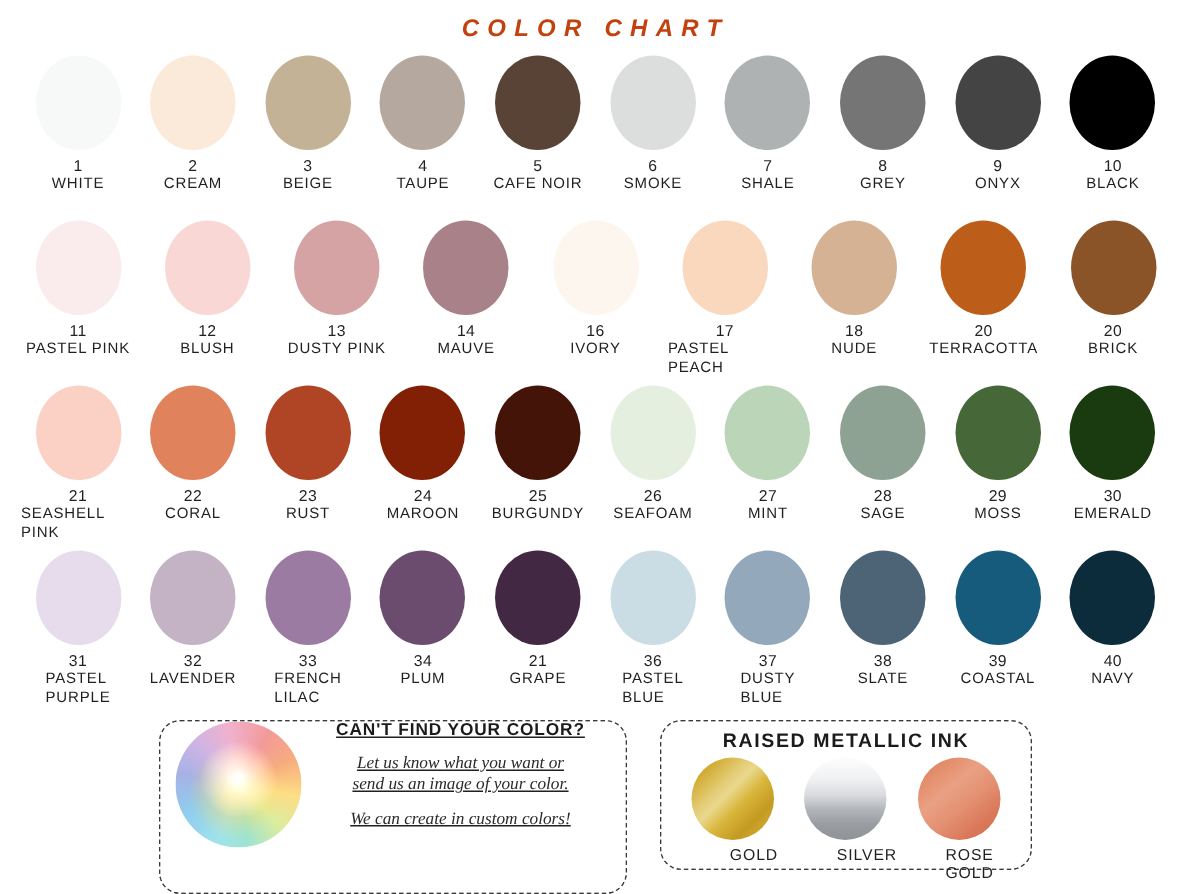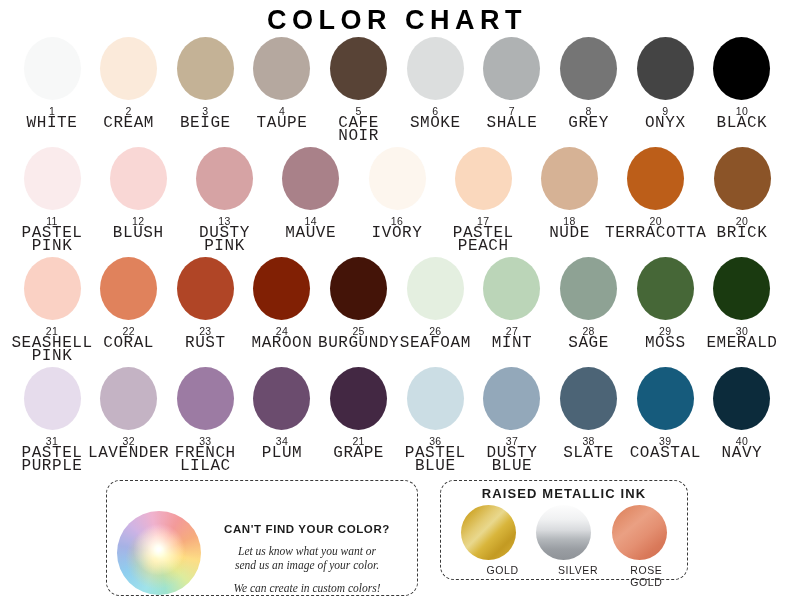--- a/index.html
+++ b/index.html
@@ -12,28 +12,29 @@
     background: #ffffff;
     font-family: "Liberation Sans", sans-serif;
     color: #231f20;
     overflow: hidden;
     position: relative;
   }
 
   
   #chart-title {
     text-align: center;
-    font-size: 27px;
+    font-size: 16px;
     font-weight: bold;
     letter-spacing: 5.5px;
-    color: #000000;
+    color: #c2410c;
     padding-top: 7px;
     height: 26px;
     line-height: 26px;
     font-family: "Liberation Sans", sans-serif;
+    font-style: italic;
   }
 
   
   #swatch-grid {
     padding: 4px 14px 0 14px;
   }
   .swatch-row {
     display: flex;
     justify-content: space-between;
     align-items: flex-start;
@@ -51,28 +52,26 @@
     border-radius: 50%;
     margin-bottom: 5px;
   }
   .swatch-num {
     font-size: 10.5px;
     letter-spacing: 0.3px;
     line-height: 12px;
     color: #231f20;
   }
   .swatch-name {
-    font-size: 16px;
+    font-size: 10px;
     letter-spacing: 0.55px;
     line-height: 12.5px;
     color: #231f20;
-    text-align: center;
     text-transform: uppercase;
     white-space: pre-line;
-    font-family: Liberation Mono, monospace;
   }
 
   
   #bottom-panels {
     display: flex;
     justify-content: center;
     align-items: flex-start;
     gap: 22px;
     padding: 3px 0 0 0;
   }
@@ -80,22 +79,23 @@
     border: 1.6px dashed #3a3a3a;
     border-radius: 14px;
     box-sizing: border-box;
   }
 
   
   #custom-color-panel {
     width: 312px;
     height: 116px;
     display: flex;
-    align-items: flex-end;
+    align-items: flex-start;
     padding: 0 12px 0 10px;
+    text-decoration: underline;
   }
   #color-wheel {
     width: 84px;
     height: 84px;
     border-radius: 50%;
     flex: 0 0 auto;
     background:
       radial-gradient(circle at 50% 46%, rgba(255,255,255,0.95) 0%, rgba(255,255,255,0.55) 16%, rgba(255,255,255,0) 42%),
       radial-gradient(circle at 47% 56%, rgba(252,206,70,0.95) 0%, rgba(252,206,70,0.35) 26%, rgba(252,206,70,0) 48%),
       conic-gradient(from 200deg,

